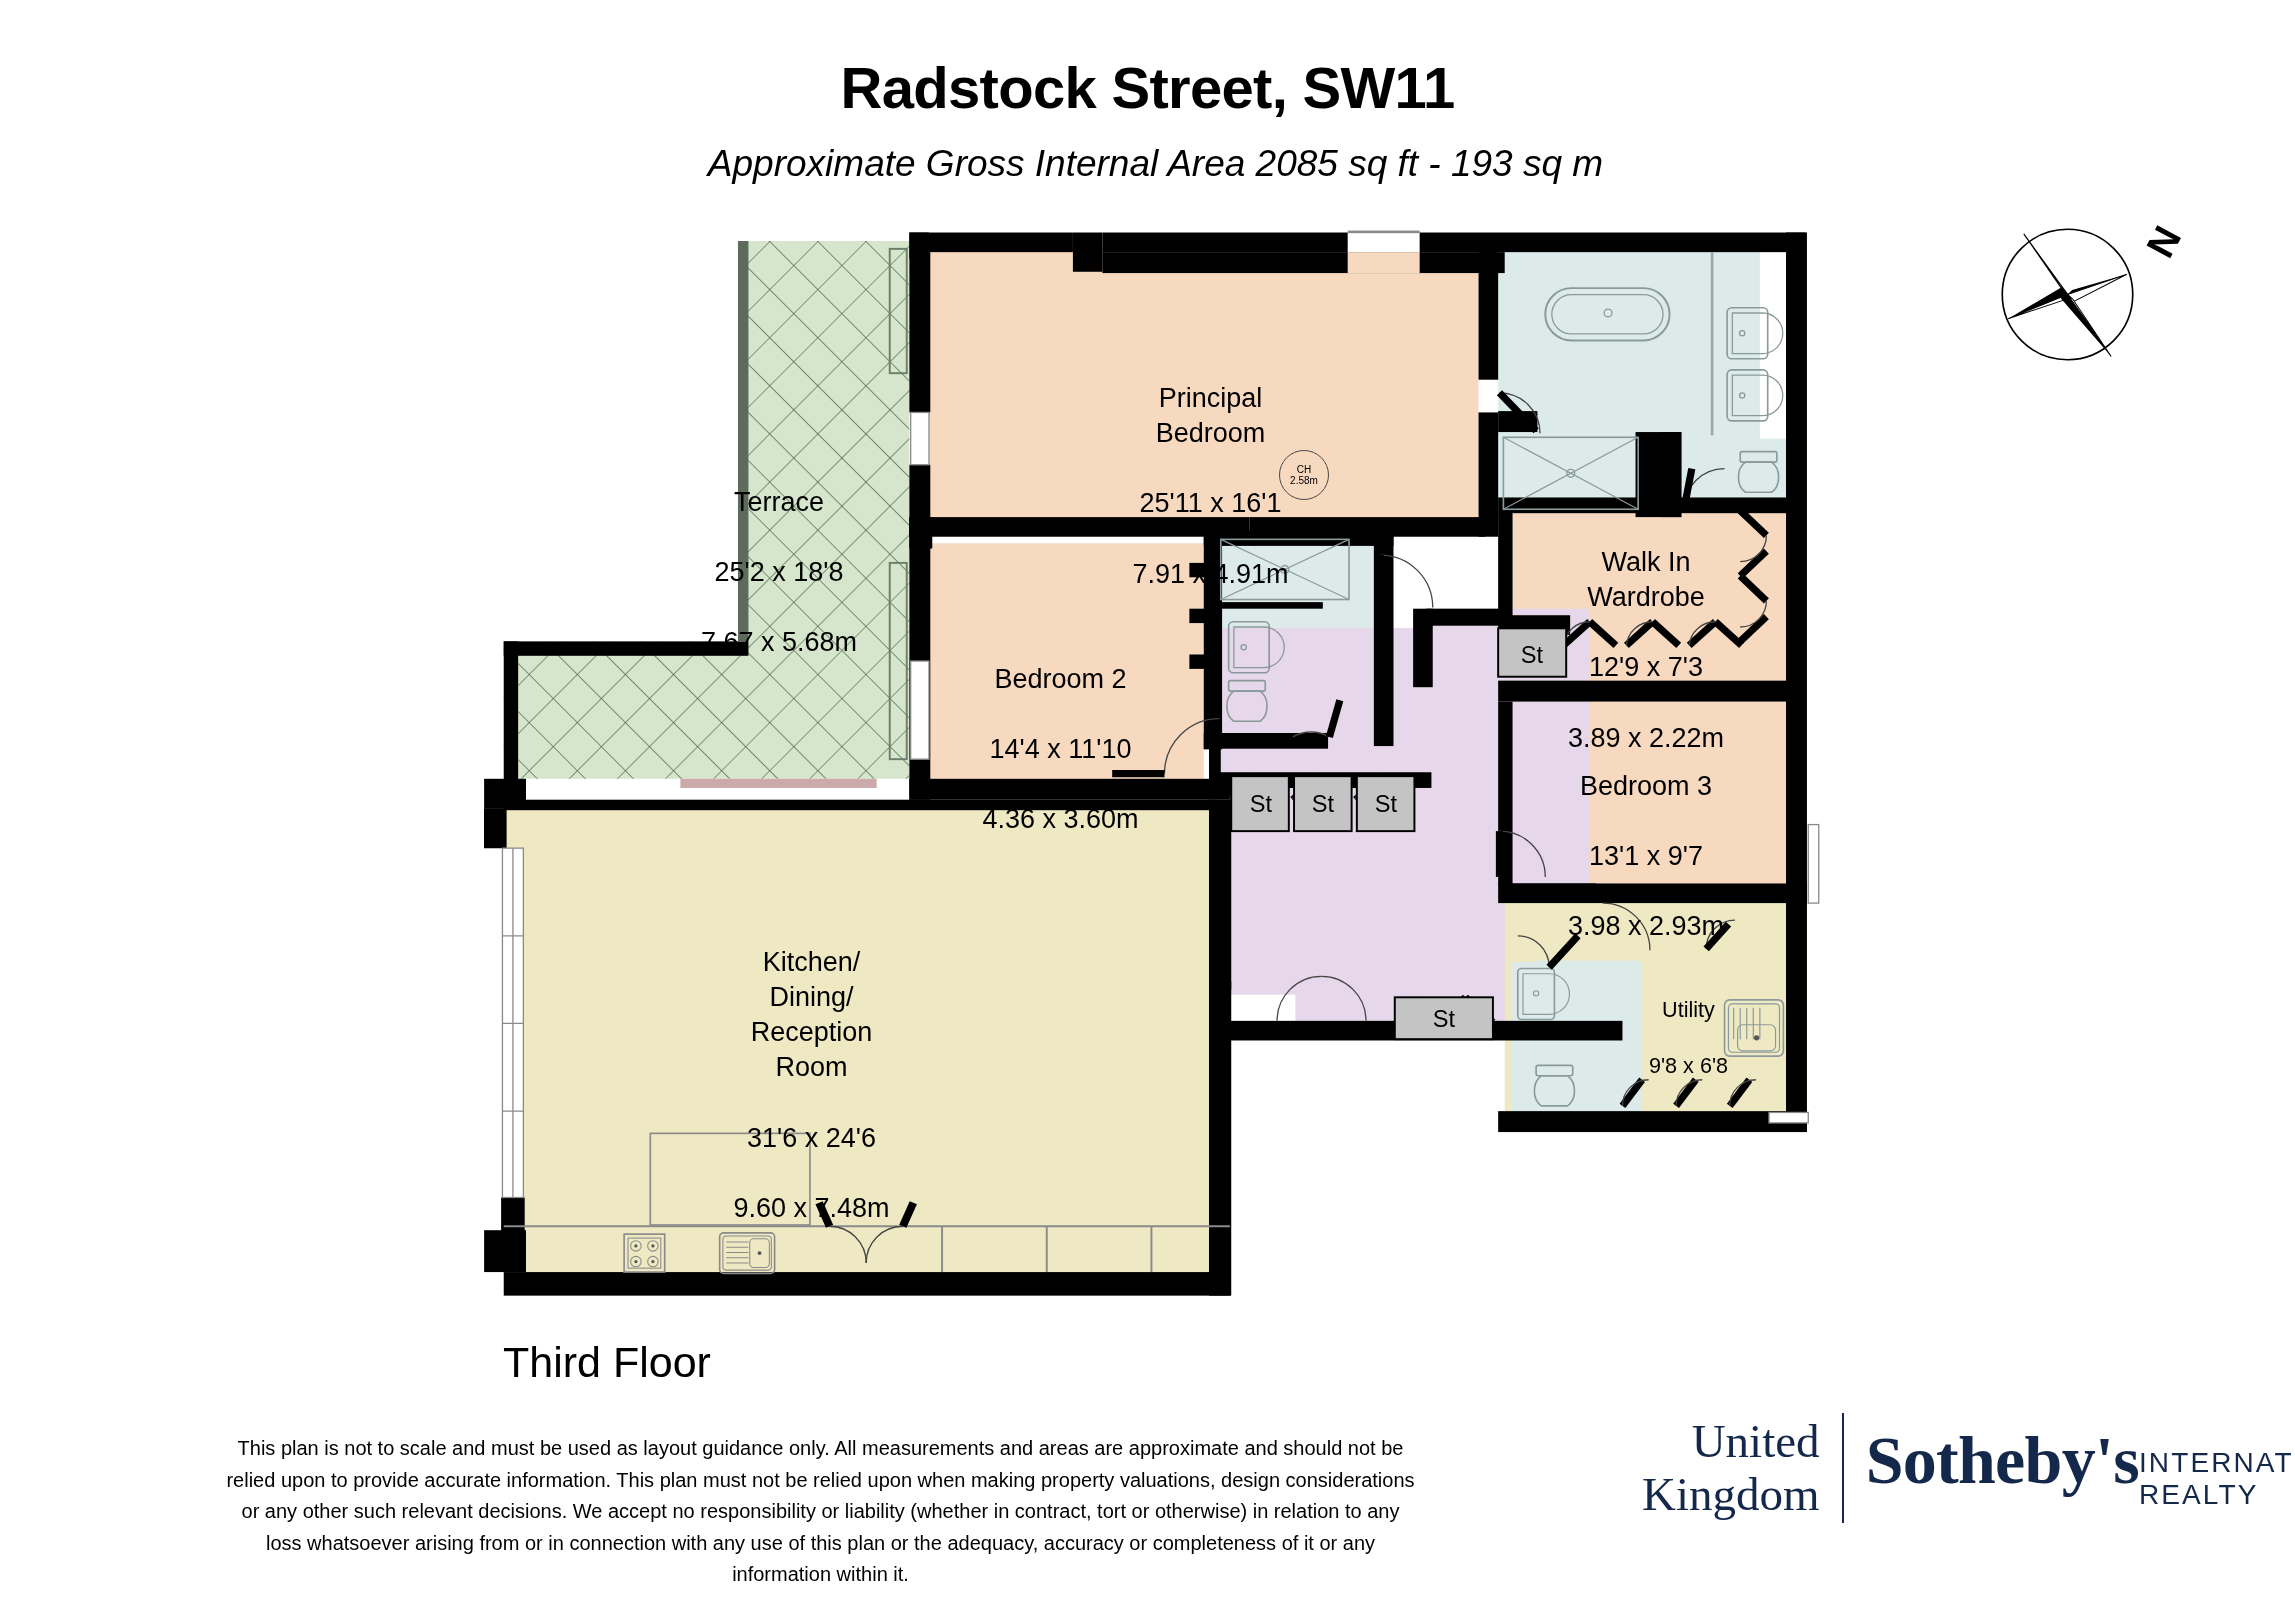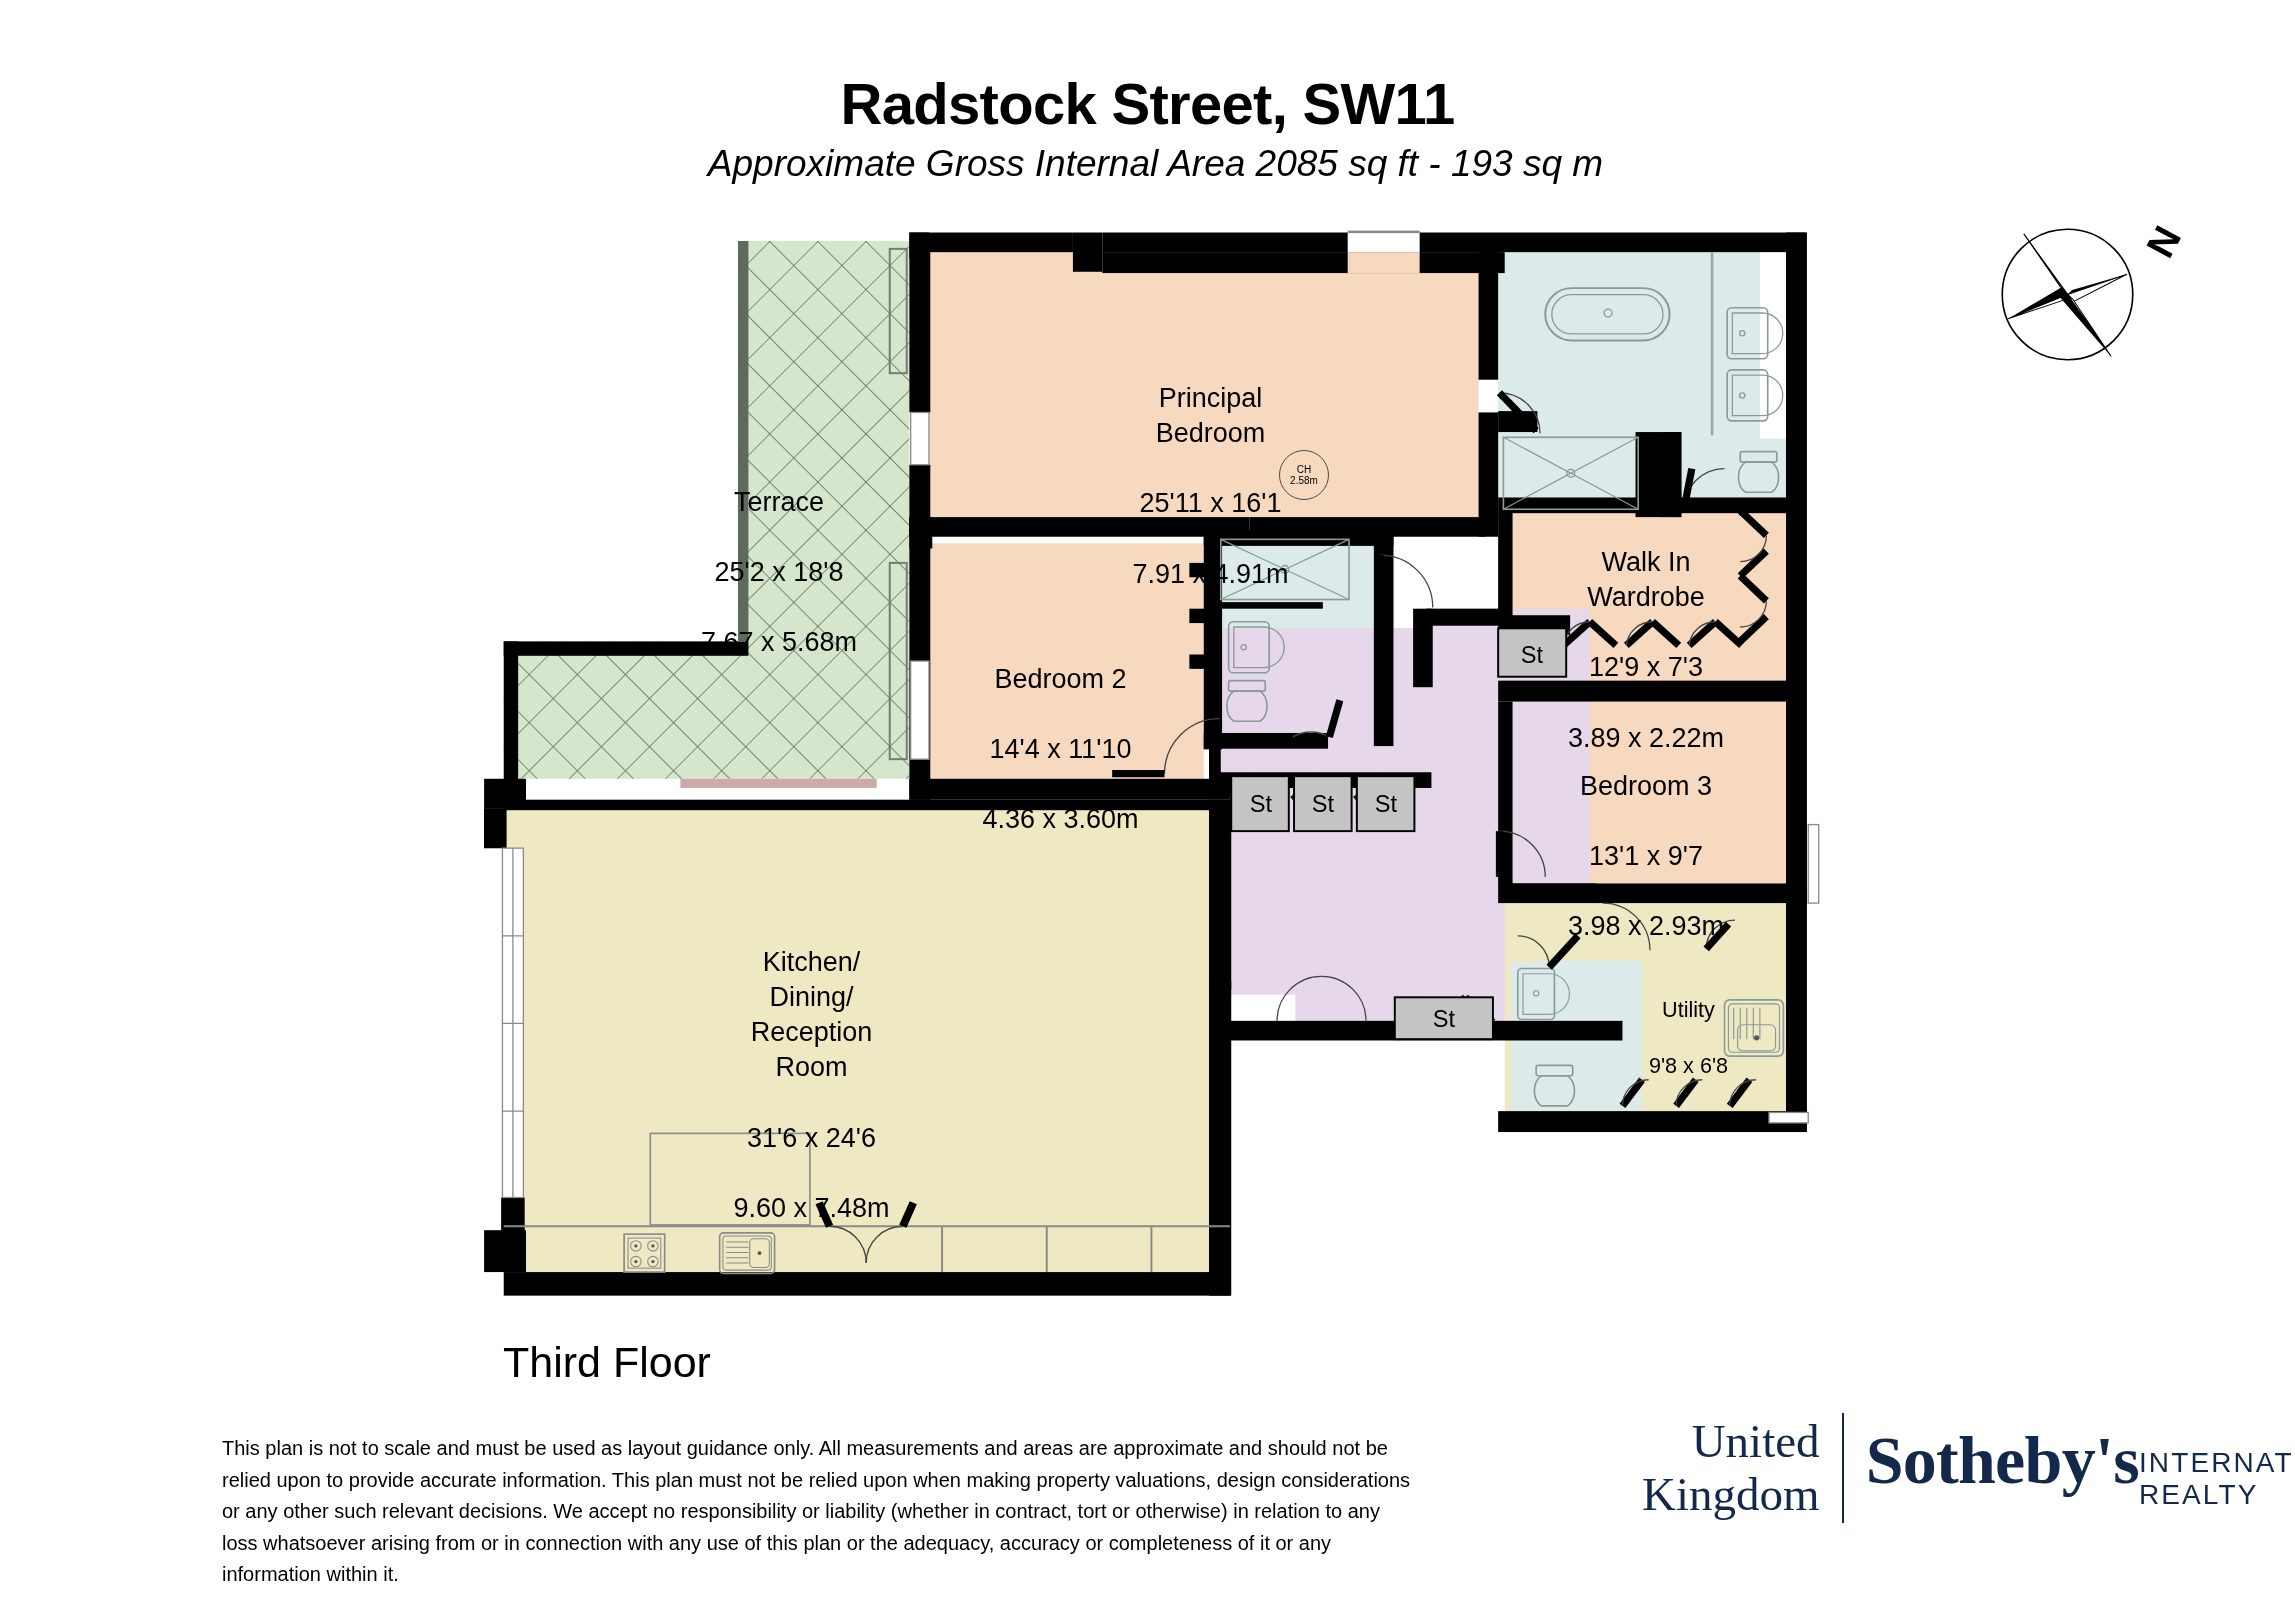--- a/index.html
+++ b/index.html
@@ -6,21 +6,21 @@
   html,body{margin:0;padding:0;background:#ffffff;}
   body{
     width:2295px;height:1623px;position:relative;overflow:hidden;
     font-family:"Liberation Sans", sans-serif;color:#000;
   }
   .page{position:absolute;inset:0;}
 
   
   .title{
     position:absolute;left:0;right:0;top:54px;text-align:center;
-    font-size:58px;font-weight:bold;letter-spacing:-0.7px;margin-top:16px;
+    font-size:58px;font-weight:bold;letter-spacing:-0.7px;
   }
   .subtitle{
     position:absolute;left:16px;right:0;top:143px;text-align:center;
     font-size:37px;font-weight:normal;font-style:italic;
   }
 
   
   .key-block{position:absolute;left:116px;top:262px;font-size:29px;line-height:1.35;}
 
   
@@ -30,21 +30,21 @@
     position:absolute;left:2150px;top:220px;font-size:39px;font-weight:bold;
     transform:rotate(-62deg);transform-origin:center;
   }
 
   
   .floor-label{position:absolute;left:503px;top:1338px;font-size:43px;}
 
   
   .disclaimer{
     position:absolute;left:222px;top:1433px;width:1197px;
-    text-align:left;font-size:20px;line-height:1.58;
+    text-align:center;font-size:20px;line-height:1.58;
   }
 
   
   .logo{position:absolute;left:1642px;top:1413px;display:flex;align-items:center;color:#13284b;}
   .logo-uk{font-family:"Liberation Serif", serif;font-size:47px;line-height:1.12;text-align:right;font-weight:normal;}
   .logo-rule{width:2.6px;height:110px;background:#13284b;margin:0 22px;}
   .logo-right{display:flex;flex-direction:row;}
   .logo-sothebys{font-family:"Liberation Serif", serif;font-size:68px;font-weight:bold;line-height:1;letter-spacing:-0.7px;}
   .logo-ir{font-family:"Liberation Sans", sans-serif;font-size:28px;letter-spacing:2.1px;margin-top:21px;}
 

